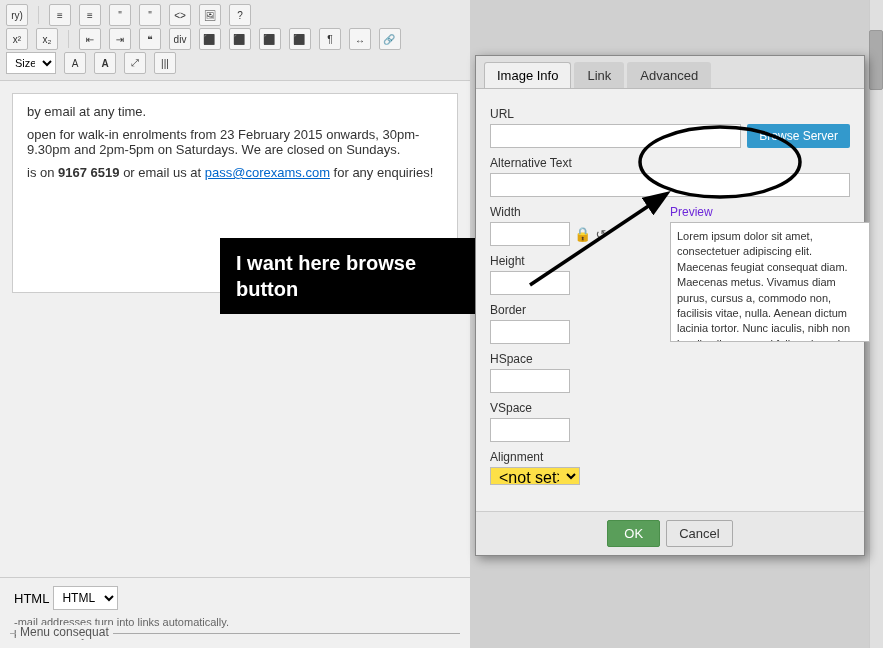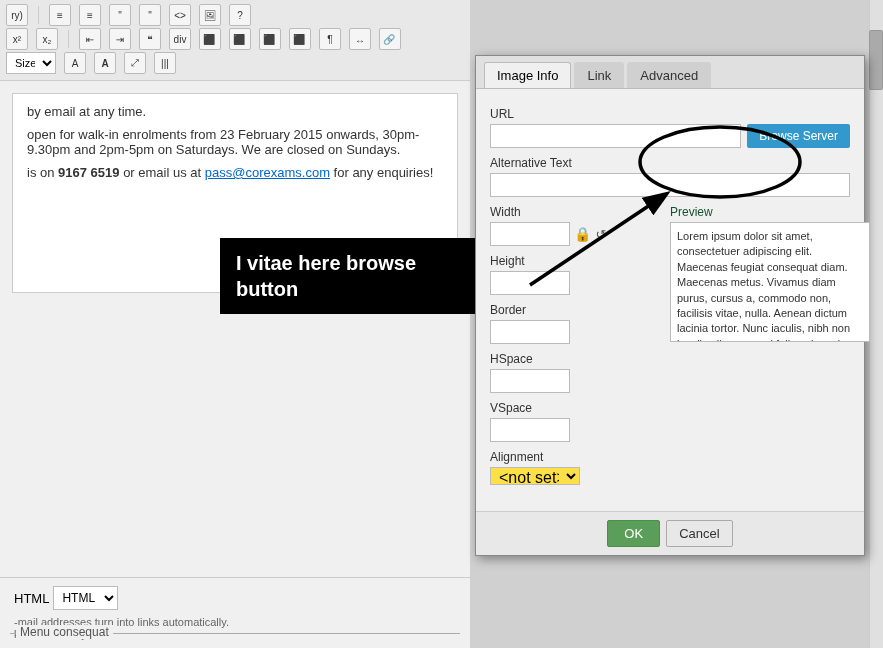--- a/index.html
+++ b/index.html
@@ -250,21 +250,21 @@
       border-radius: 2px;
     }
 
     .lock-icon {
       font-size: 14px;
       color: #555;
     }
 
     .preview-label {
       font-size: 12px;
-      color: #14532d;
+      color: #6d28d9;
       margin-bottom: 3px;
     }
 
     .preview-box {
       width: 200px;
       height: 120px;
       border: 1px solid #bbb;
       background: white;
       overflow-y: scroll;
       overflow-x: scroll;
@@ -430,21 +430,21 @@
   </div>
 
   <div style="position:absolute; bottom:0; left:0; width:100%; height:30px; display:flex; align-items:center; padding: 0 10px;">
     <div style="width:100%; border-top: 1px solid #aaa; position:relative;">
       <span style="position:absolute; top:-9px; left:6px; background:#f0f0f0; padding:0 4px; font-size:12px; color:#555;">Menu consequat</span>
     </div>
   </div>
 </div>
 
 <div class="annotation-overlay">
-  <span>I vitae here browse button</span>
+  <span>I want here browse button</span>
 </div>
 
 <div class="dialog">
 
 
   <div class="dialog-tabs">
     <div class="dialog-tab active">Image Info</div>
     <div class="dialog-tab">Link</div>
     <div class="dialog-tab">Advanced</div>
   </div>

